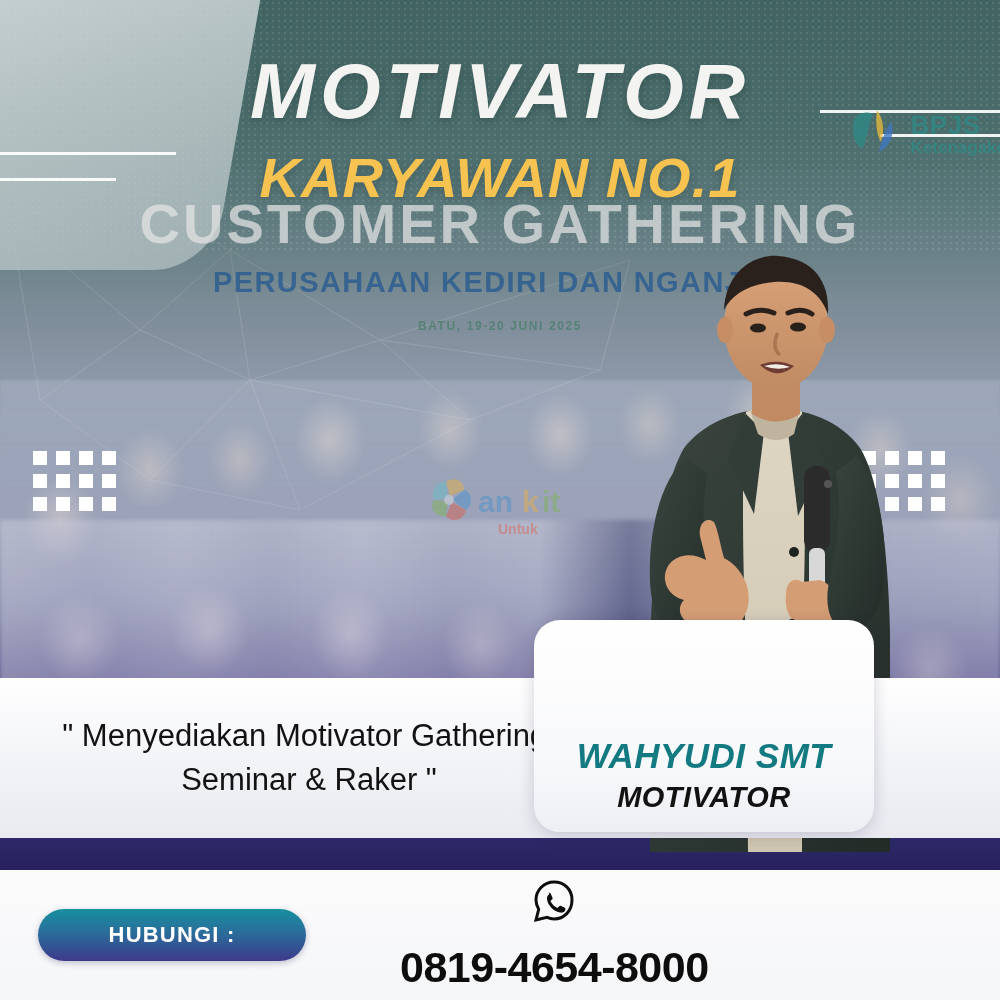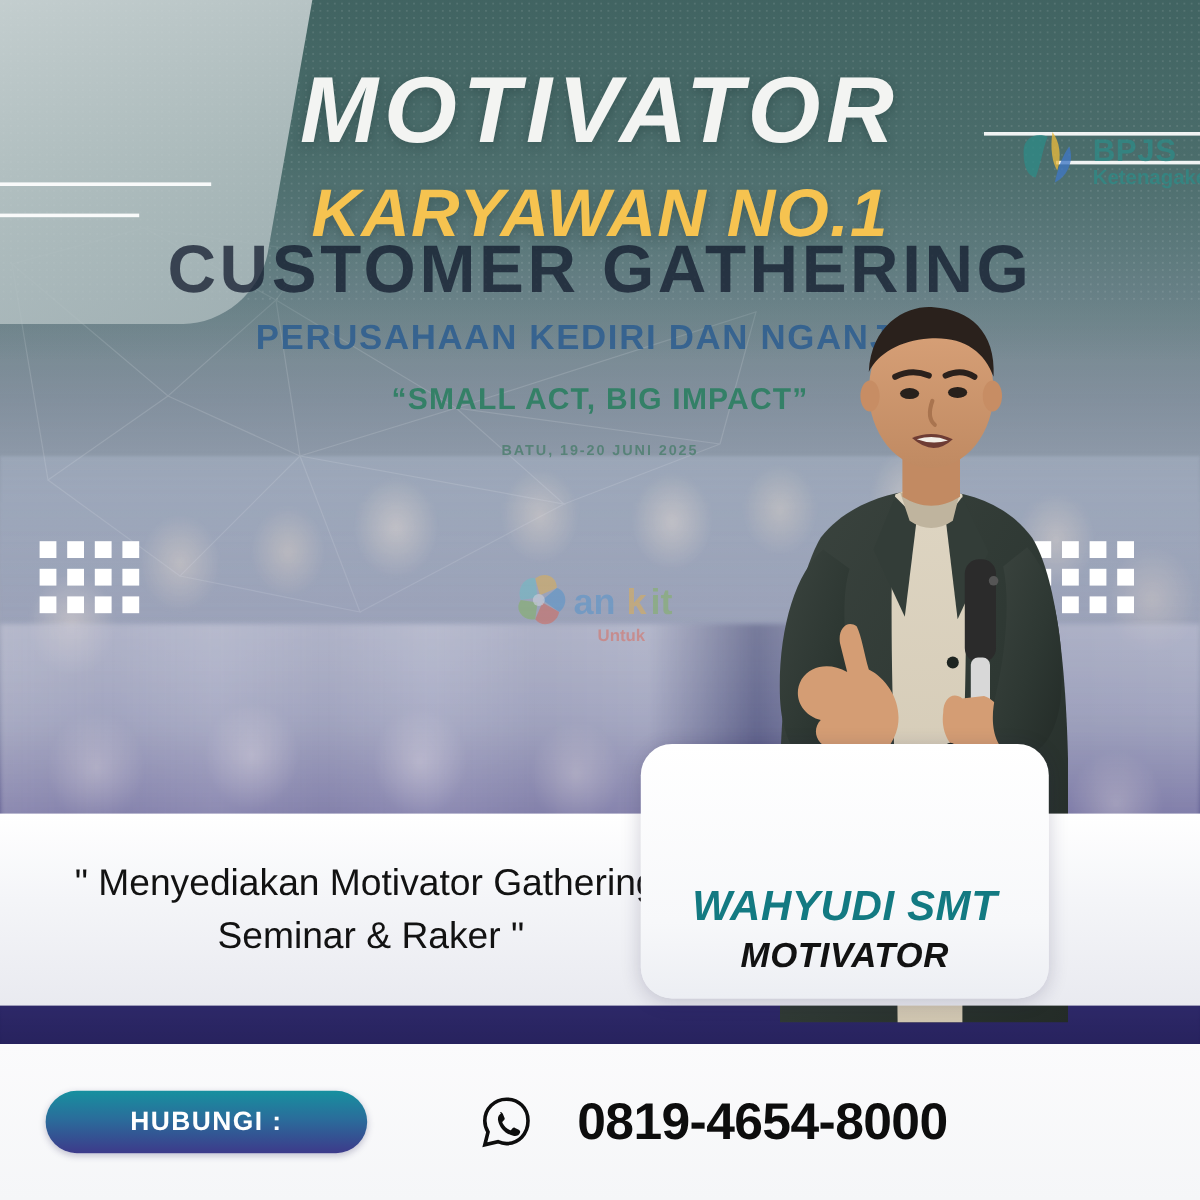--- a/index.html
+++ b/index.html
@@ -93,21 +93,21 @@
   
   .rule { position:absolute; height:3px; background:#ffffff; opacity:.92; }
   .rule.r1 { left:0;   top:152px; width:176px; }
   .rule.r2 { left:0;   top:178px; width:116px; }
   .rule.r3 { right:0;  top:110px; width:180px; }
   .rule.r4 { right:0;  top:134px; width:120px; }
 
   
   .banner { position:absolute; left:0; right:0; top:196px; text-align:center; }
   .banner .b-title {
-    font-size:56px; font-weight:800; letter-spacing:3px; color:#0f172a;
+    font-size:56px; font-weight:800; letter-spacing:3px; color:#e5e5e5;
     opacity:.72; line-height:1.0;
   }
   .banner .b-sub {
     font-size:29px; font-weight:700; letter-spacing:1.4px; color:#2f5f90;
     opacity:.88; margin-top:14px;
   }
   .banner .b-tag {
     font-size:25px; font-weight:700; letter-spacing:1px; color:#2e7f63;
     opacity:.92; margin-top:20px;
   }
@@ -184,21 +184,21 @@
     display:flex; align-items:center;
   }
   .hubungi {
     margin-left:38px; width:268px; height:52px; border-radius:26px;
     background:linear-gradient(180deg,#17909f 0%, #2a6d9b 45%, #3d3a8a 100%);
     display:flex; align-items:center; justify-content:center;
     color:#ffffff; font-size:22px; font-weight:700; letter-spacing:1.2px;
     box-shadow:0 2px 6px rgba(40,35,90,.28);
   }
   .contacts { margin-left:94px; display:flex; flex-direction:column; gap:12px; }
-  .crow { display:flex; align-items:center; gap:37px; }
+  .crow { display:flex; align-items:center; gap:20px;flex-direction:column; }
   .crow .ctext { font-size:43px; font-weight:800; color:#0d0d0d; letter-spacing:-.5px; }
   .crow.web .ctext { font-size:36px; font-weight:700; letter-spacing:0; }
 </style>
 </head>
 <body>
 
 <div class="poster">
 
   <div class="bg-base"></div>
   <div class="crowd"></div>
@@ -226,21 +226,20 @@
   <div class="header-dots"></div>
   <div class="corner-panel"></div>
   <div class="rule r1"></div>
   <div class="rule r2"></div>
   <div class="rule r3"></div>
   <div class="rule r4"></div>
 
   <div class="banner">
     <div class="b-title">CUSTOMER GATHERING</div>
     <div class="b-sub">PERUSAHAAN KEDIRI DAN NGANJUK</div>
-    <div class="b-tag">“SMALL ACT, BIG IMPACT”</div>
     <div class="b-date">BATU, 19-20 JUNI 2025</div>
   </div>
 
   <div class="bpjs">
     <svg width="58" height="52" viewBox="0 0 58 52">
       <path d="M6 18 C6 6 18 2 26 6 C22 16 20 30 16 40 C8 38 6 28 6 18 Z" fill="#2f8a86"></path>
       <path d="M30 2 C36 10 38 22 34 34 C30 28 28 16 30 2 Z" fill="#e8b93c"></path>
       <path d="M44 14 C48 24 44 38 32 44 C34 34 38 22 44 14 Z" fill="#3f77c4"></path>
     </svg>
     <div class="bp-txt">

